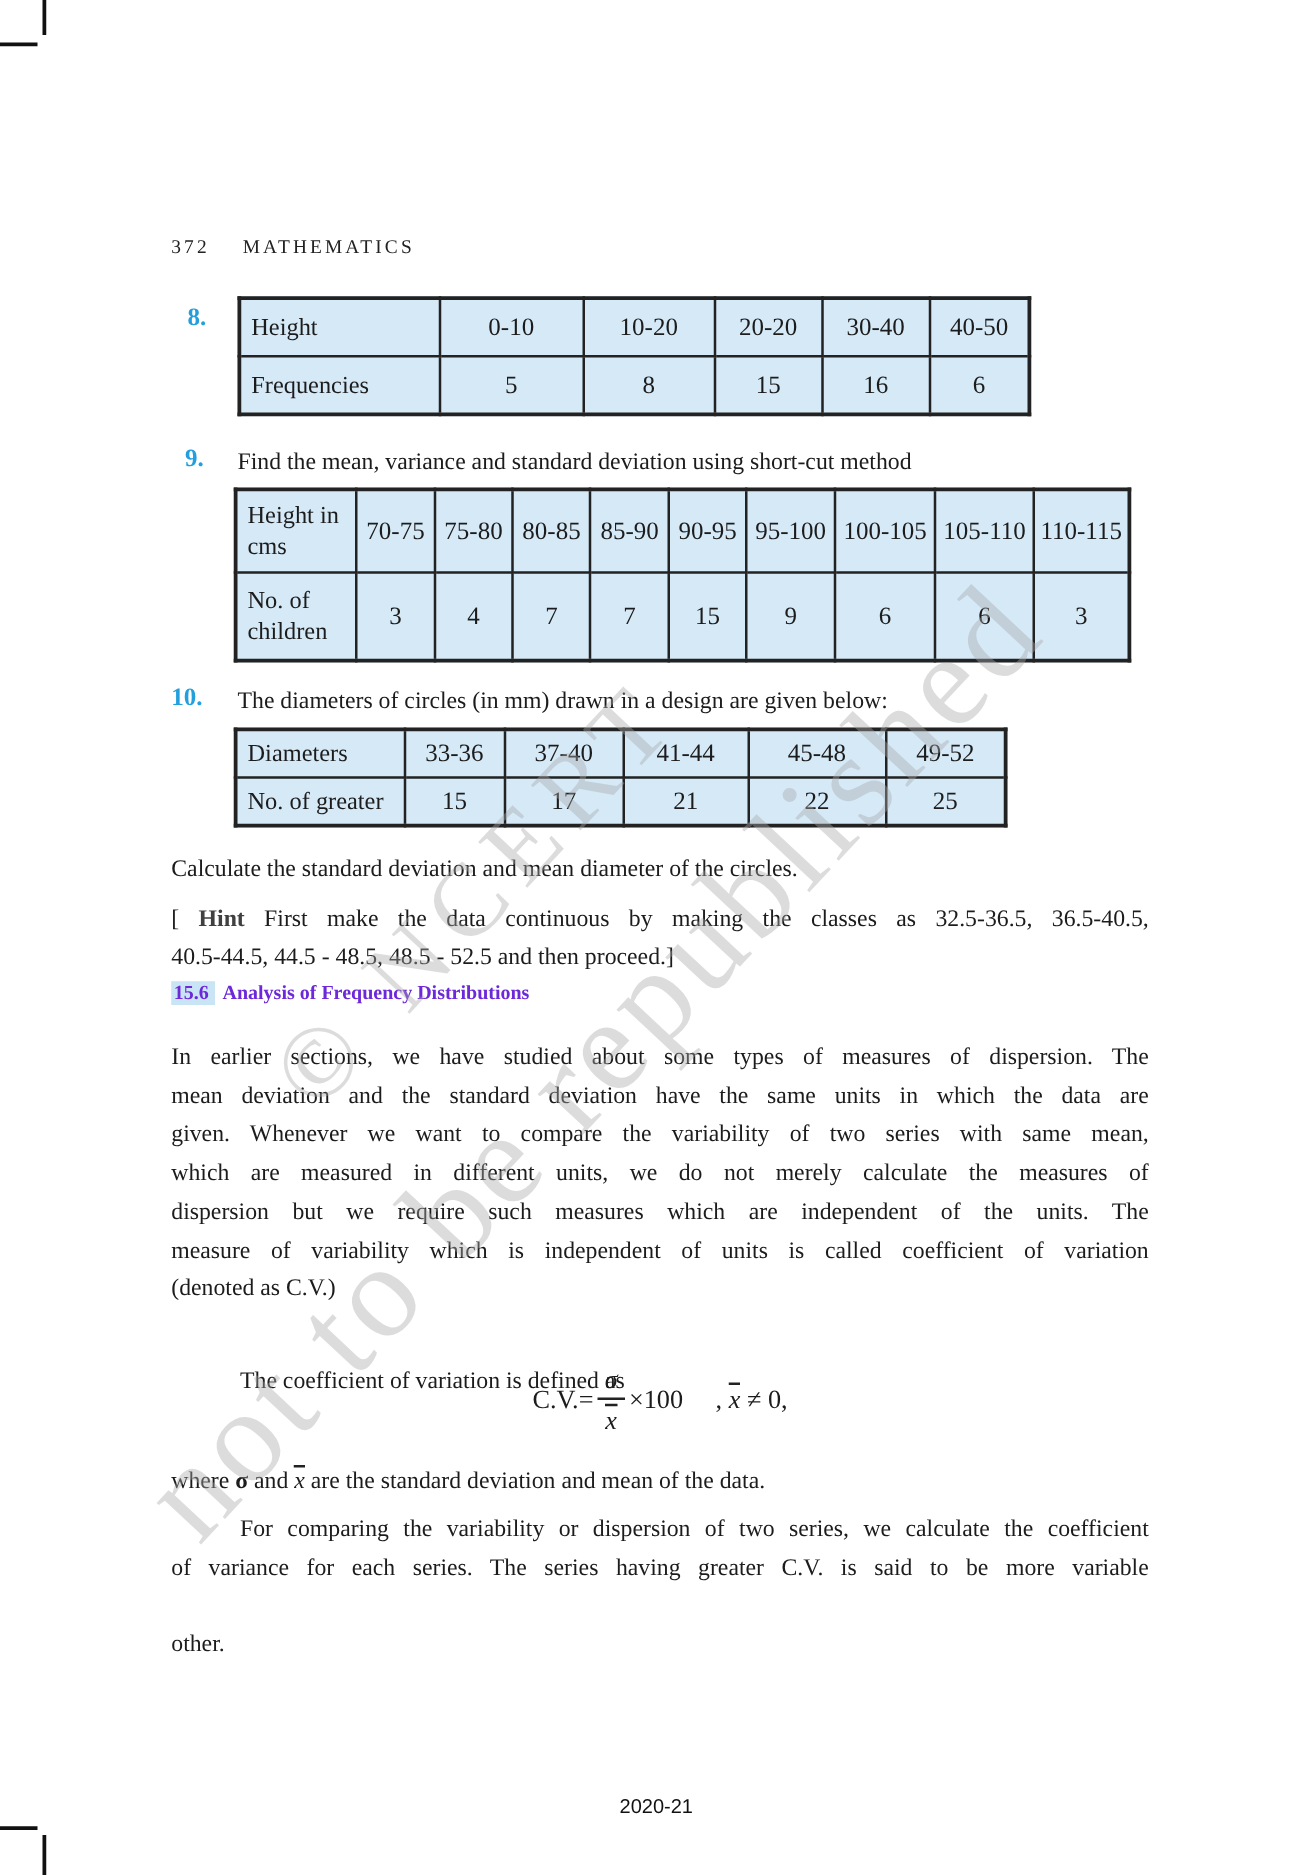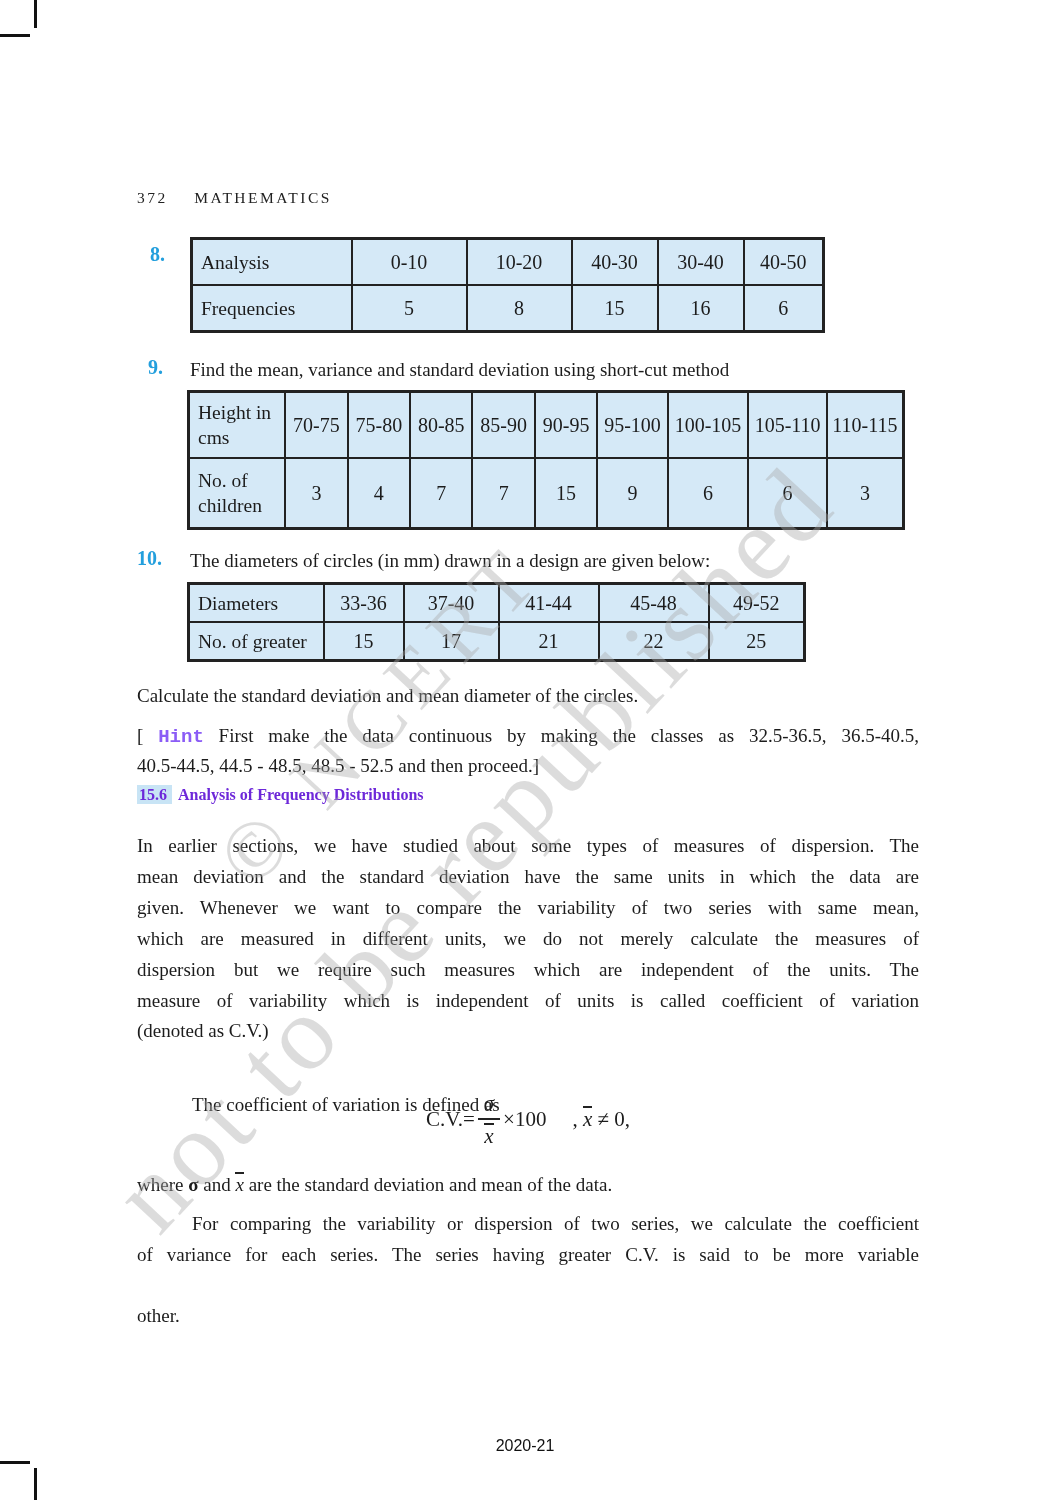--- a/index.html
+++ b/index.html
@@ -18,21 +18,21 @@
   .t { position:absolute; font-family:"Liberation Serif", serif; color:#1c1c1c; font-size:19px; }
   .line { line-height:30px; }
   .jl { text-align:justify; text-align-last:justify; text-justify:inter-word; }
   .para .line { line-height:31px; }
   .para-indent div:first-of-type { text-indent:55px; }
 
   .hdr { font-size:15.5px; letter-spacing:2.5px; color:#222; }
   .hdr .rhead { margin-left:20px; }
 
   .qnum { font-weight:bold; color:#239fdd; font-size:20px; }
-  .blue { color:#8b5cf6;font-family:Liberation Mono, monospace; }
+  .blue { color:#404040; }
   b.blue { font-weight:bold; }
 
   
   table.dtable {
     position:absolute; border-collapse:collapse; table-layout:fixed;
     background:#d5e9f7; border:3px solid #222;
     font-family:"Liberation Serif", serif;
   }
   table.dtable td {
     border:2px solid #222; text-align:center; vertical-align:middle;
@@ -96,25 +96,25 @@
     <colgroup>
       <col style="width:160px">
         <col style="width:115px">
         <col style="width:105px">
       <col style="width:86px">
         <col style="width:86px">
         <col style="width:80px">
     </colgroup>
     <tbody>
         <tr class="r46">
-      <td class="lbl">Analysis</td>
+      <td class="lbl">Height</td>
 
     <td>0-10</td>
           <td>10-20</td>
-          <td>40-30</td>
+          <td>20-20</td>
           <td>30-40</td>
           <td>40-50</td>
         </tr>
     <tr class="r46">
       <td class="lbl">Frequencies</td>
 
     <td>5</td>
           <td>8</td>
           <td>15</td>
           <td>16</td>

